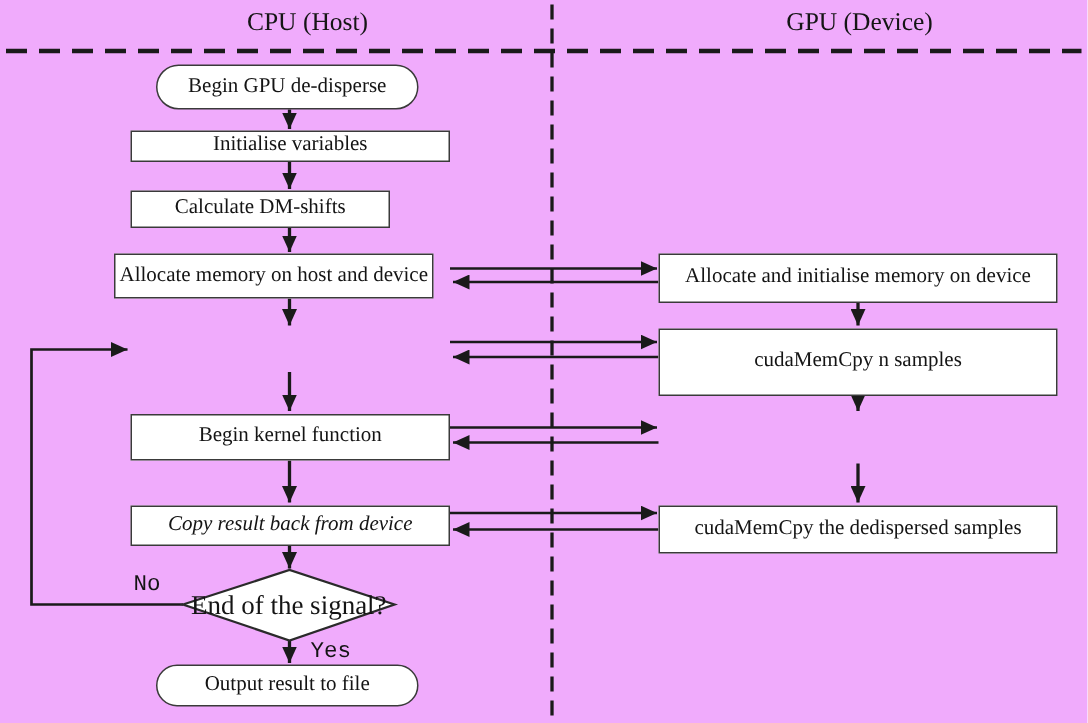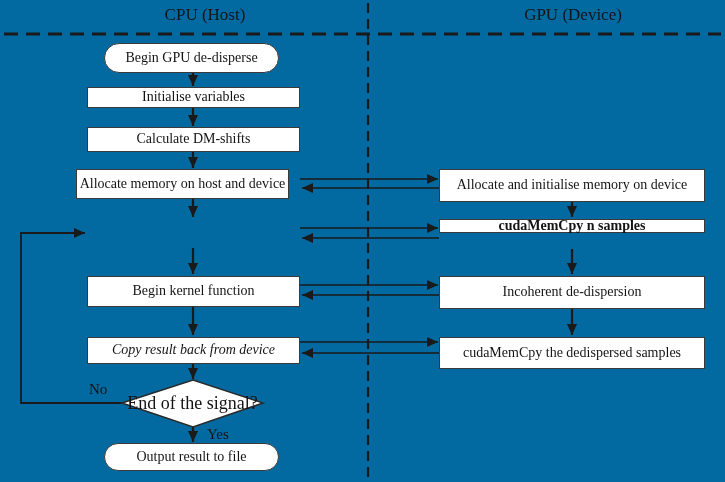--- a/index.html
+++ b/index.html
@@ -1,17 +1,17 @@
 <!DOCTYPE html>
 <html><head>
 <meta charset="utf-8">
 <style>
   html,body{margin:0;padding:0;background:#ffffff;}
   .canvas{
-    position:relative;width:725px;height:482px;background:#0369a1;
+    position:relative;width:725px;height:482px;background:#f0abfc;
     font-family:"Liberation Serif","DejaVu Serif",serif;color:#111;
     overflow:hidden;
   }
   .layer{position:absolute;left:0;top:0;}
   .header{
     position:absolute;top:5px;width:220px;text-align:center;
     font-size:17px;color:#151515;
   }
   .node{
     position:absolute;box-sizing:border-box;
@@ -19,21 +19,21 @@
     display:flex;align-items:center;justify-content:center;
     font-size:14px;text-align:center;color:#141414;
     line-height:1.05;z-index:2;
   }
   .stadium{border-radius:16px;}
   .diamond-label{
     position:absolute;display:flex;align-items:center;justify-content:center;
     font-size:18px;color:#141414;z-index:3;background:transparent;
   }
   .branch-label{
-    position:absolute;font-size:15px;color:#141414;z-index:3;
+    position:absolute;font-size:15px;color:#141414;z-index:3;font-family:Liberation Mono, monospace;
   }
   svg{display:block;}
   .flowline{stroke:#1a1a1a;fill:none;}
 </style>
 </head>
 <body>
 
 <div class="canvas">
 
   <svg class="layer" width="725" height="482" viewBox="0 0 725 482">
@@ -71,28 +71,27 @@
     <path d="M122,403 H21 V233 H85" class="flowline" stroke-width="1.8" marker-end="url(#ah)"></path>
 
     <polygon points="122,403 193,380 263,403 193,427" fill="#ffffff" stroke="#2a2a2a" stroke-width="1.5"></polygon>
   </svg>
 
   <div class="header" style="left:95px;">CPU (Host)</div>
   <div class="header" style="left:463px;">GPU (Device)</div>
 
   <div class="node" style="left:87px;top:87px;width:213px;height:21px;">Initialise variables</div>
   <div class="node stadium" style="left:104px;top:43px;width:175px;height:30px;">Begin GPU de-disperse</div>
-  <div class="node" style="left:87px;top:127px;width:213px;height:25px;">Calculate DM-shifts</div>
+  <div class="node" style="left:87px;top:127px;width:173px;height:25px;">Calculate DM-shifts</div>
   <div class="node" style="left:76px;top:169px;width:213px;height:30px;">Allocate memory on host and device</div>
   <div class="node" style="left:87px;top:276px;width:213px;height:31px;">Begin kernel function</div>
   <div class="node" style="left:87px;top:337px;width:213px;height:27px;font-style:italic;">Copy result back from device</div>
   <div class="node stadium" style="left:104px;top:443px;width:175px;height:28px;">Output result to file</div>
 
   <div class="diamond-label" style="left:122px;top:392px;width:141px;height:22px;">End of the signal?</div>
   <div class="branch-label" style="left:89px;top:381px;">No</div>
   <div class="branch-label" style="left:207px;top:426px;">Yes</div>
 
   <div class="node" style="left:439px;top:169px;width:266px;height:33px;">Allocate and initialise memory on device</div>
-  <div class="node" style="left:439px;top:219px;width:266px;height:14px;font-weight:bold;">cudaMemCpy n samples</div>
-  <div class="node" style="left:439px;top:276px;width:266px;height:33px;">Incoherent de-dispersion</div>
+  <div class="node" style="left:439px;top:219px;width:266px;height:45px;">cudaMemCpy n samples</div>
   <div class="node" style="left:439px;top:337px;width:266px;height:32px;">cudaMemCpy the dedispersed samples</div>
 
 </div>
 
 </body></html>

